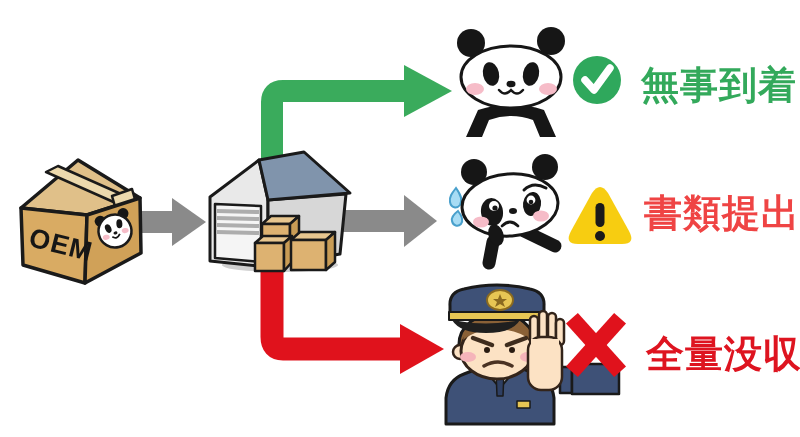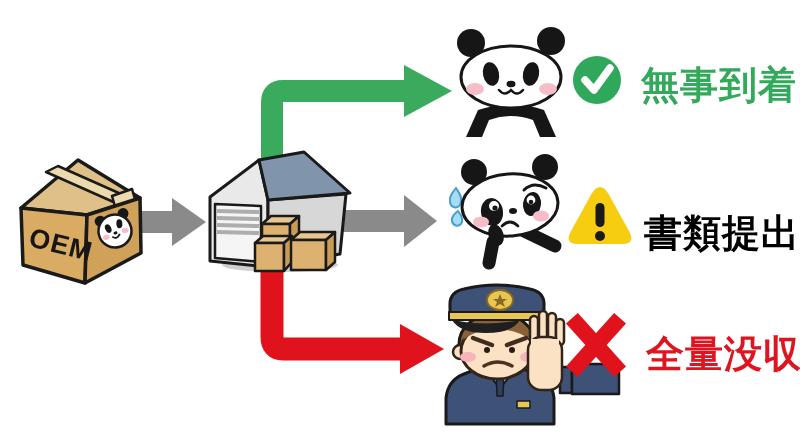--- a/index.html
+++ b/index.html
@@ -1,21 +1,21 @@
 <!DOCTYPE html>
 <html><head>
 <meta charset="utf-8">
 <style>
   html,body{margin:0;padding:0;background:#fff;}
   #canvas{position:relative;width:800px;height:437px;background:#ffffff;overflow:hidden;
           font-family:"Liberation Sans",sans-serif;}
   #art{position:absolute;left:0;top:0;}
   .label{position:absolute;font-weight:800;font-size:38px;letter-spacing:1px;white-space:nowrap;line-height:1;}
   .label-arrival{left:641px;top:66px;color:#33a95b;}
-  .label-documents{left:644px;top:214px;color:#000000;}
+  .label-documents{left:644px;top:194px;color:#ef4444;}
   .label-confiscation{left:646px;top:335px;color:#de1420;}
   .oem-text{font-family:"Liberation Sans",sans-serif;font-weight:bold;font-size:27px;fill:#161616;letter-spacing:1px;}
 </style>
 </head>
 <body>
 
 <div id="canvas">
 
 <svg id="art" width="800" height="437" viewBox="0 0 800 437">
 

